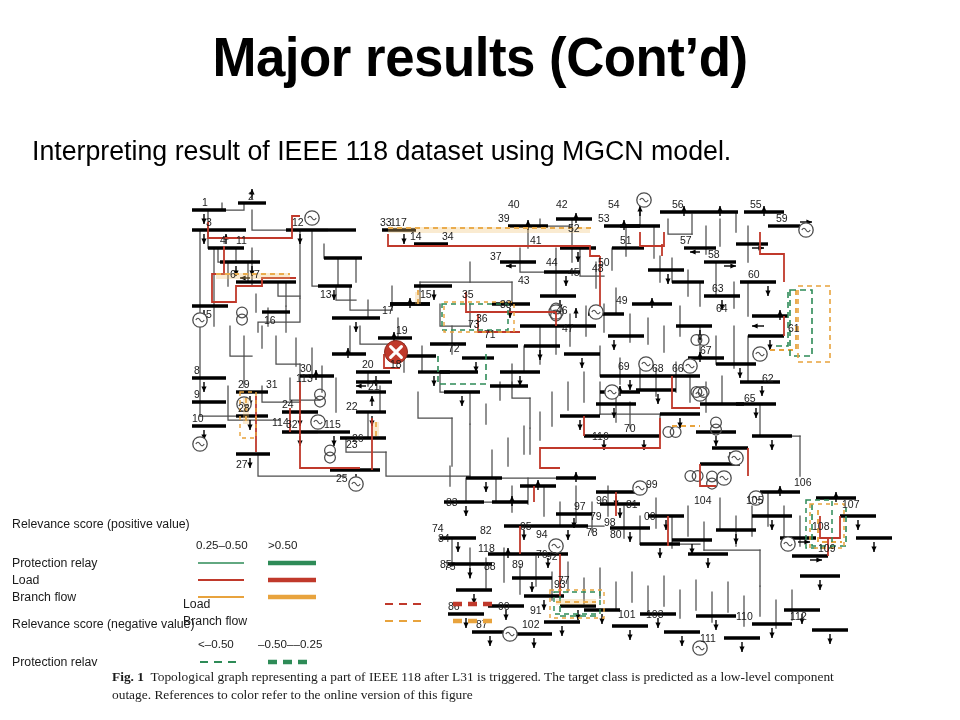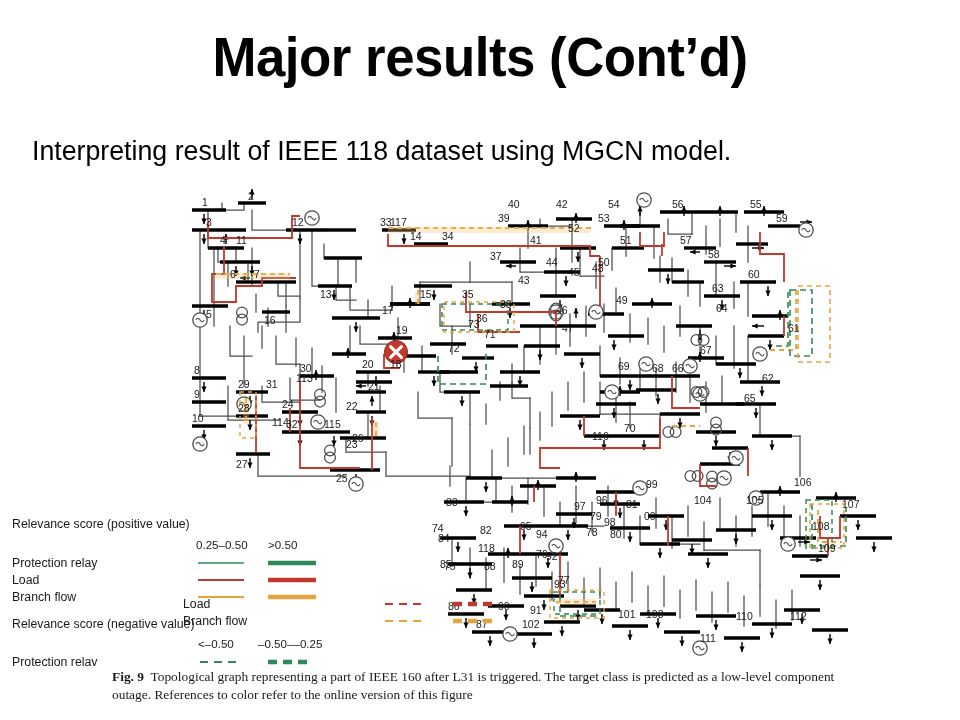--- a/index.html
+++ b/index.html
@@ -801,17 +801,17 @@
     <div style="position:absolute;left:0;top:17px;">Branch flow</div>
     <svg width="300" height="52" style="position:absolute;left:185px;top:-1px;">
       <line x1="17" y1="8" x2="57" y2="8" stroke="#c0392b" stroke-width="2" stroke-dasharray="8 6"></line>
       <line x1="85" y1="8" x2="129" y2="8" stroke="#c0392b" stroke-width="4.4" stroke-dasharray="9 6"></line>
       <line x1="17" y1="25" x2="57" y2="25" stroke="#e8a33d" stroke-width="2" stroke-dasharray="8 6"></line>
       <line x1="85" y1="25" x2="129" y2="25" stroke="#e8a33d" stroke-width="4.4" stroke-dasharray="9 6"></line>
     </svg>
   </div>
 
   <div class="fig-caption">
-    <b>Fig. 9</b>&nbsp;
-    <span>Topological graph representing a part of IEEE 160 after L31 is triggered.  The target class is predicted as a low-level component outage.  References to color refer to the online version of this figure</span>
+    <b>Fig. 1</b>&nbsp;
+    <span>Topological graph representing a part of IEEE 118 after L31 is triggered.  The target class is predicted as a low-level component outage.  References to color refer to the online version of this figure</span>
   </div>
 
 </div>
 
 </body></html>

